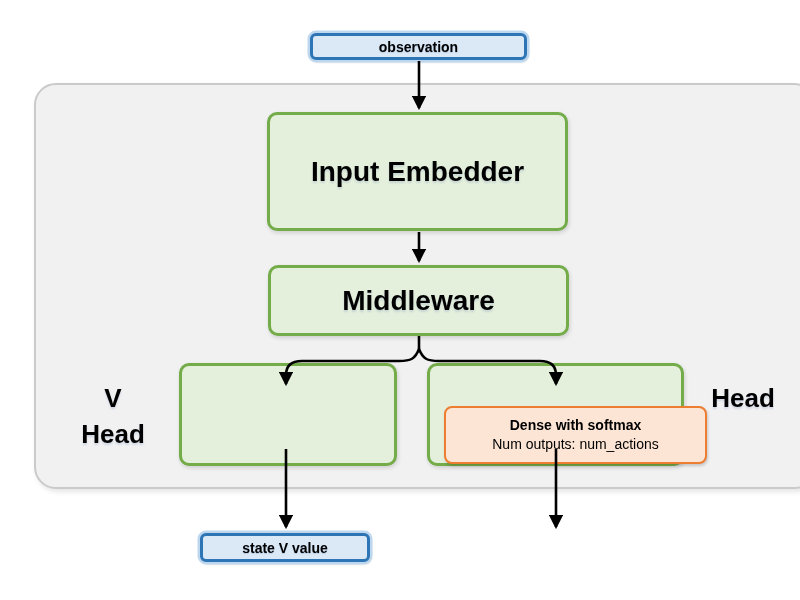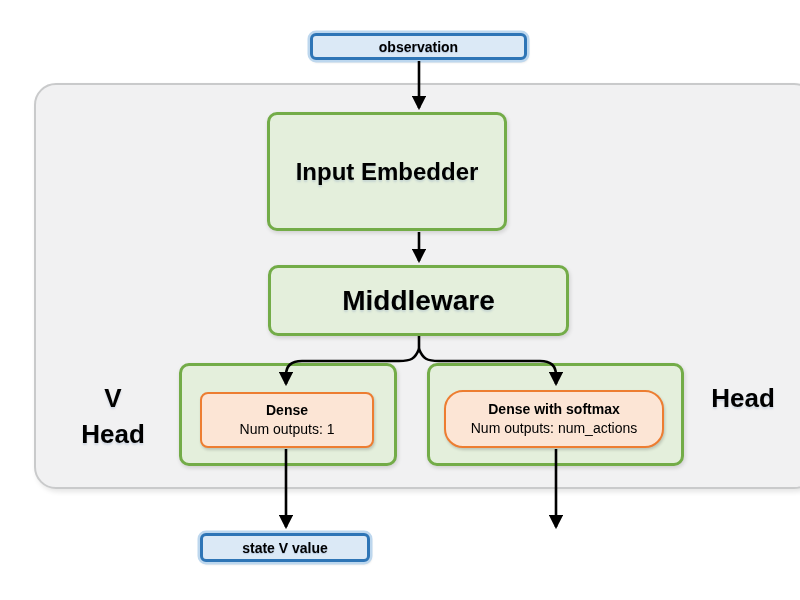--- a/index.html
+++ b/index.html
@@ -45,38 +45,38 @@
   .out-v { left: 173px; top: 533px; width: 170px; height: 29px; align-items: center; }
   .out-p { left: 443px; top: 533px; width: 172px; height: 29px; }
 
   
   .green-box {
     background: var(--green-fill);
     border: 3px solid var(--green-border);
     border-radius: 10px;
     box-shadow: 1px 2px 4px rgba(0,0,0,0.14);
   }
-  .embedder { left: 240px; top: 112px; width: 240px; height: 119px; font-size: 24px; }
+  .embedder { left: 240px; top: 112px; width: 301px; height: 119px; font-size: 28px; }
   .middleware { left: 241px; top: 265px; width: 301px; height: 71px; font-size: 28px; }
   .head-v-box { left: 152px; top: 363px; width: 218px; height: 103px; }
   .head-p-box { left: 400px; top: 363px; width: 257px; height: 103px; }
   .embedder, .middleware { text-shadow: 0 2px 2px rgba(110,140,185,0.25); }
 
   
   .dense-box {
     background: var(--orange-fill);
     border: 2.5px solid var(--orange-border);
     border-radius: 8px;
     box-shadow: 1px 2px 3px rgba(0,0,0,0.18);
     font-size: 14px;
     line-height: 19px;
     font-weight: normal;
   }
   .dense-v { left: 173px; top: 392px; width: 174px; height: 56px; }
-  .dense-p { left: 417px; top: 390px; width: 220px; height: 58px; border-radius: 19px; }
+  .dense-p { left: 417px; top: 406px; width: 263px; height: 58px; }
   .dense-box .dense-title { font-weight: bold; }
 
   
   .head-label {
     position: absolute;
     width: 120px;
     text-align: center;
     font-size: 26px;
     font-weight: bold;
     line-height: 36px;
@@ -113,24 +113,20 @@
     <span>Input Embedder</span>
   </div>
 
   <div class="node green-box middleware">
     <span>Middleware</span>
   </div>
 
   <div class="node green-box head-v-box"></div>
   <div class="node green-box head-p-box"></div>
 
-  <div class="node dense-box dense-v">
-    <span class="dense-title">Dense</span>
-    <span>Num outputs: 1</span>
-  </div>
 
   <div class="node dense-box dense-p">
     <span class="dense-title">Dense with softmax</span>
     <span>Num outputs: num_actions</span>
   </div>
 
   <div class="head-label label-v">
     <div>V</div>
     <div>Head</div>
   </div>

